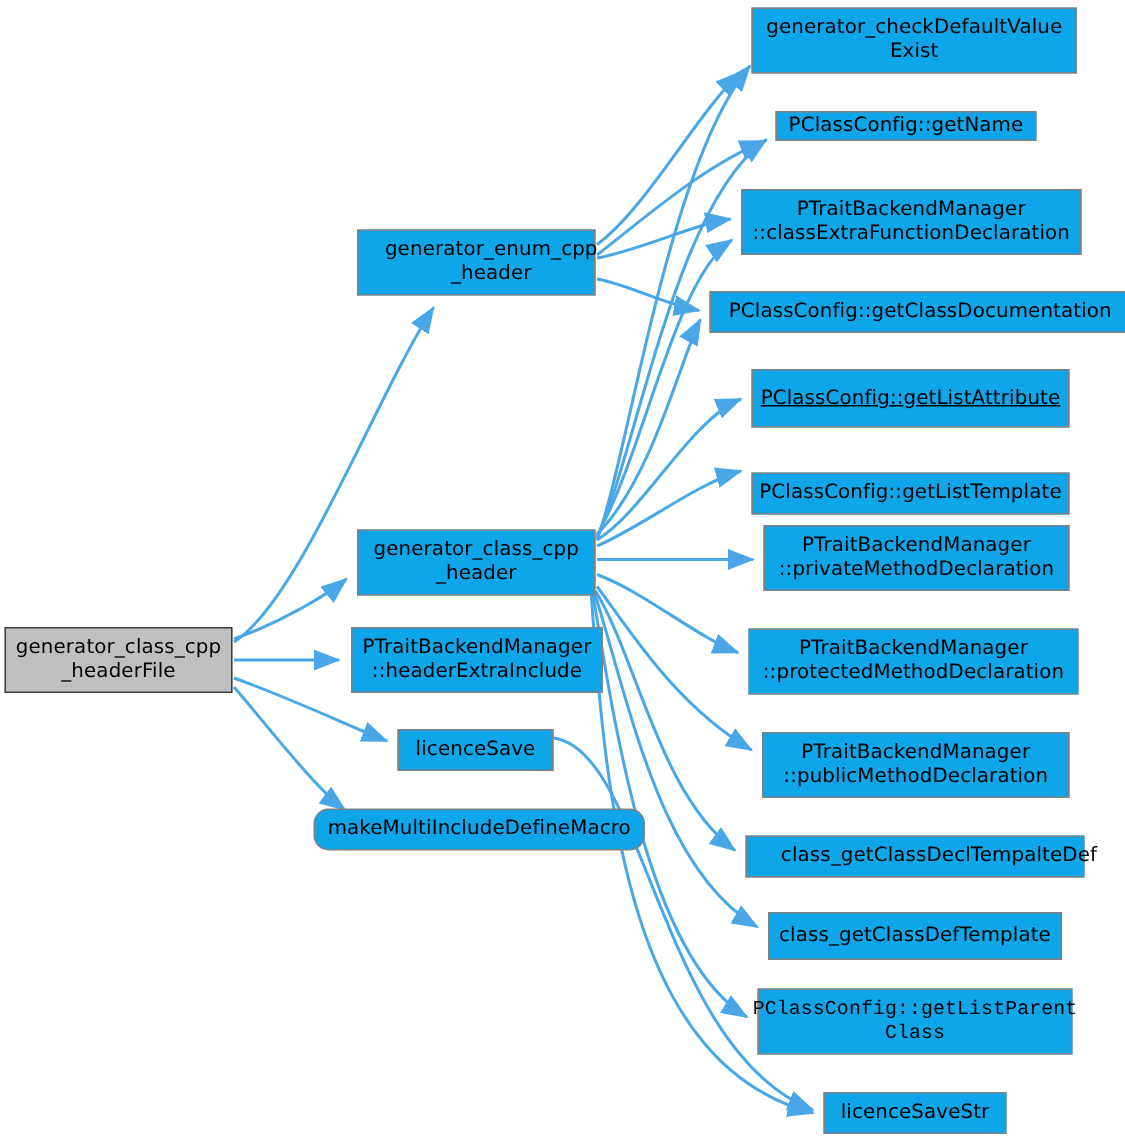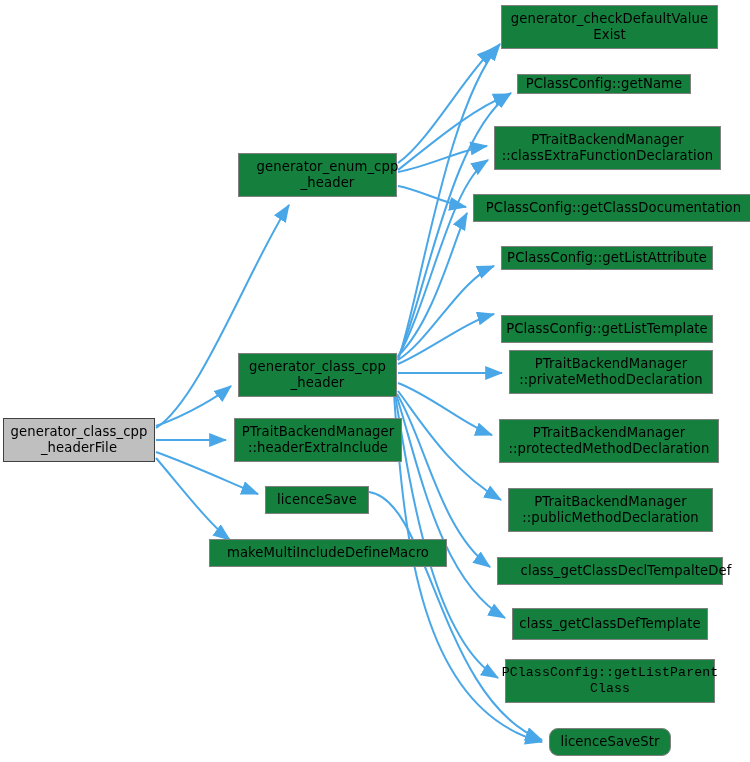--- a/index.html
+++ b/index.html
@@ -22,21 +22,21 @@
     left: 0;
     top: 0;
     width: 750px;
     height: 762px;
     pointer-events: none;
   }
   .node {
     position: absolute;
     box-sizing: border-box;
     border: 1px solid #808080;
-    background: #15803d;
+    background: #0ea5e9;
     color: #000000;
     display: flex;
     align-items: center;
     justify-content: center;
     text-align: center;
     font-size: 13.2px;
     line-height: 16px;
     letter-spacing: 0.1px;
     padding: 1px 4px;
     white-space: pre-line;
@@ -86,34 +86,34 @@
   <div id="nodes-group">
       <div class="node root" style="left: 3px; top: 418px; width: 152px; height: 44px;">generator_class_cpp
 _headerFile</div>
       <div class="node" style="left: 238px; top: 153px; width: 159px; height: 44px; padding-left: 24px;">generator_enum_cpp
 _header</div>
       <div class="node" style="left: 238px; top: 353px; width: 159px; height: 44px;">generator_class_cpp
 _header</div>
       <div class="node" style="left: 234px; top: 418px; width: 168px; height: 44px;">PTraitBackendManager
 ::headerExtraInclude</div>
       <div class="node" style="left: 265px; top: 486px; width: 104px; height: 28px;">licenceSave</div>
-      <div class="node" style="left: 209px; top: 539px; width: 238px; height: 28px;">makeMultiIncludeDefineMacro</div>
+      <div class="node" style="left: 209px; top: 539px; width: 221px; height: 28px; border-radius: 10px;">makeMultiIncludeDefineMacro</div>
       <div class="node" style="left: 501px; top: 5px; width: 217px; height: 44px;">generator_checkDefaultValue
 Exist</div>
       <div class="node" style="left: 517px; top: 74px; width: 174px; height: 20px;">PClassConfig::getName</div>
       <div class="node" style="left: 494px; top: 126px; width: 227px; height: 44px;">PTraitBackendManager
 ::classExtraFunctionDeclaration</div>
       <div class="node" style="left: 473px; top: 194px; width: 281px; height: 28px;">PClassConfig::getClassDocumentation</div>
-      <div class="node" style="left: 501px; top: 246px; width: 212px; height: 24px;">PClassConfig::getListAttribute</div>
+      <div class="node" style="left: 501px; top: 246px; width: 212px; height: 39px; text-decoration: underline;">PClassConfig::getListAttribute</div>
       <div class="node" style="left: 501px; top: 298px; width: 212px; height: 28px; margin-top: 17px;">PClassConfig::getListTemplate</div>
       <div class="node" style="left: 509px; top: 350px; width: 204px; height: 44px;">PTraitBackendManager
 ::privateMethodDeclaration</div>
       <div class="node" style="left: 499px; top: 419px; width: 220px; height: 44px;">PTraitBackendManager
 ::protectedMethodDeclaration</div>
       <div class="node" style="left: 508px; top: 488px; width: 205px; height: 44px;">PTraitBackendManager
 ::publicMethodDeclaration</div>
       <div class="node" style="left: 497px; top: 557px; width: 226px; height: 28px; padding-left: 36px;">class_getClassDeclTempalteDef</div>
       <div class="node" style="left: 512px; top: 608px; width: 196px; height: 32px;">class_getClassDefTemplate</div>
       <div class="node" style="left: 505px; top: 659px; width: 210px; height: 44px; font-family: Liberation Mono, monospace;">PClassConfig::getListParent
 Class</div>
-      <div class="node" style="left: 549px; top: 728px; width: 122px; height: 28px; border-radius: 9px;">licenceSaveStr</div>
+      <div class="node" style="left: 549px; top: 728px; width: 122px; height: 28px;">licenceSaveStr</div>
     </div>
 </div>
 
 </body></html>

